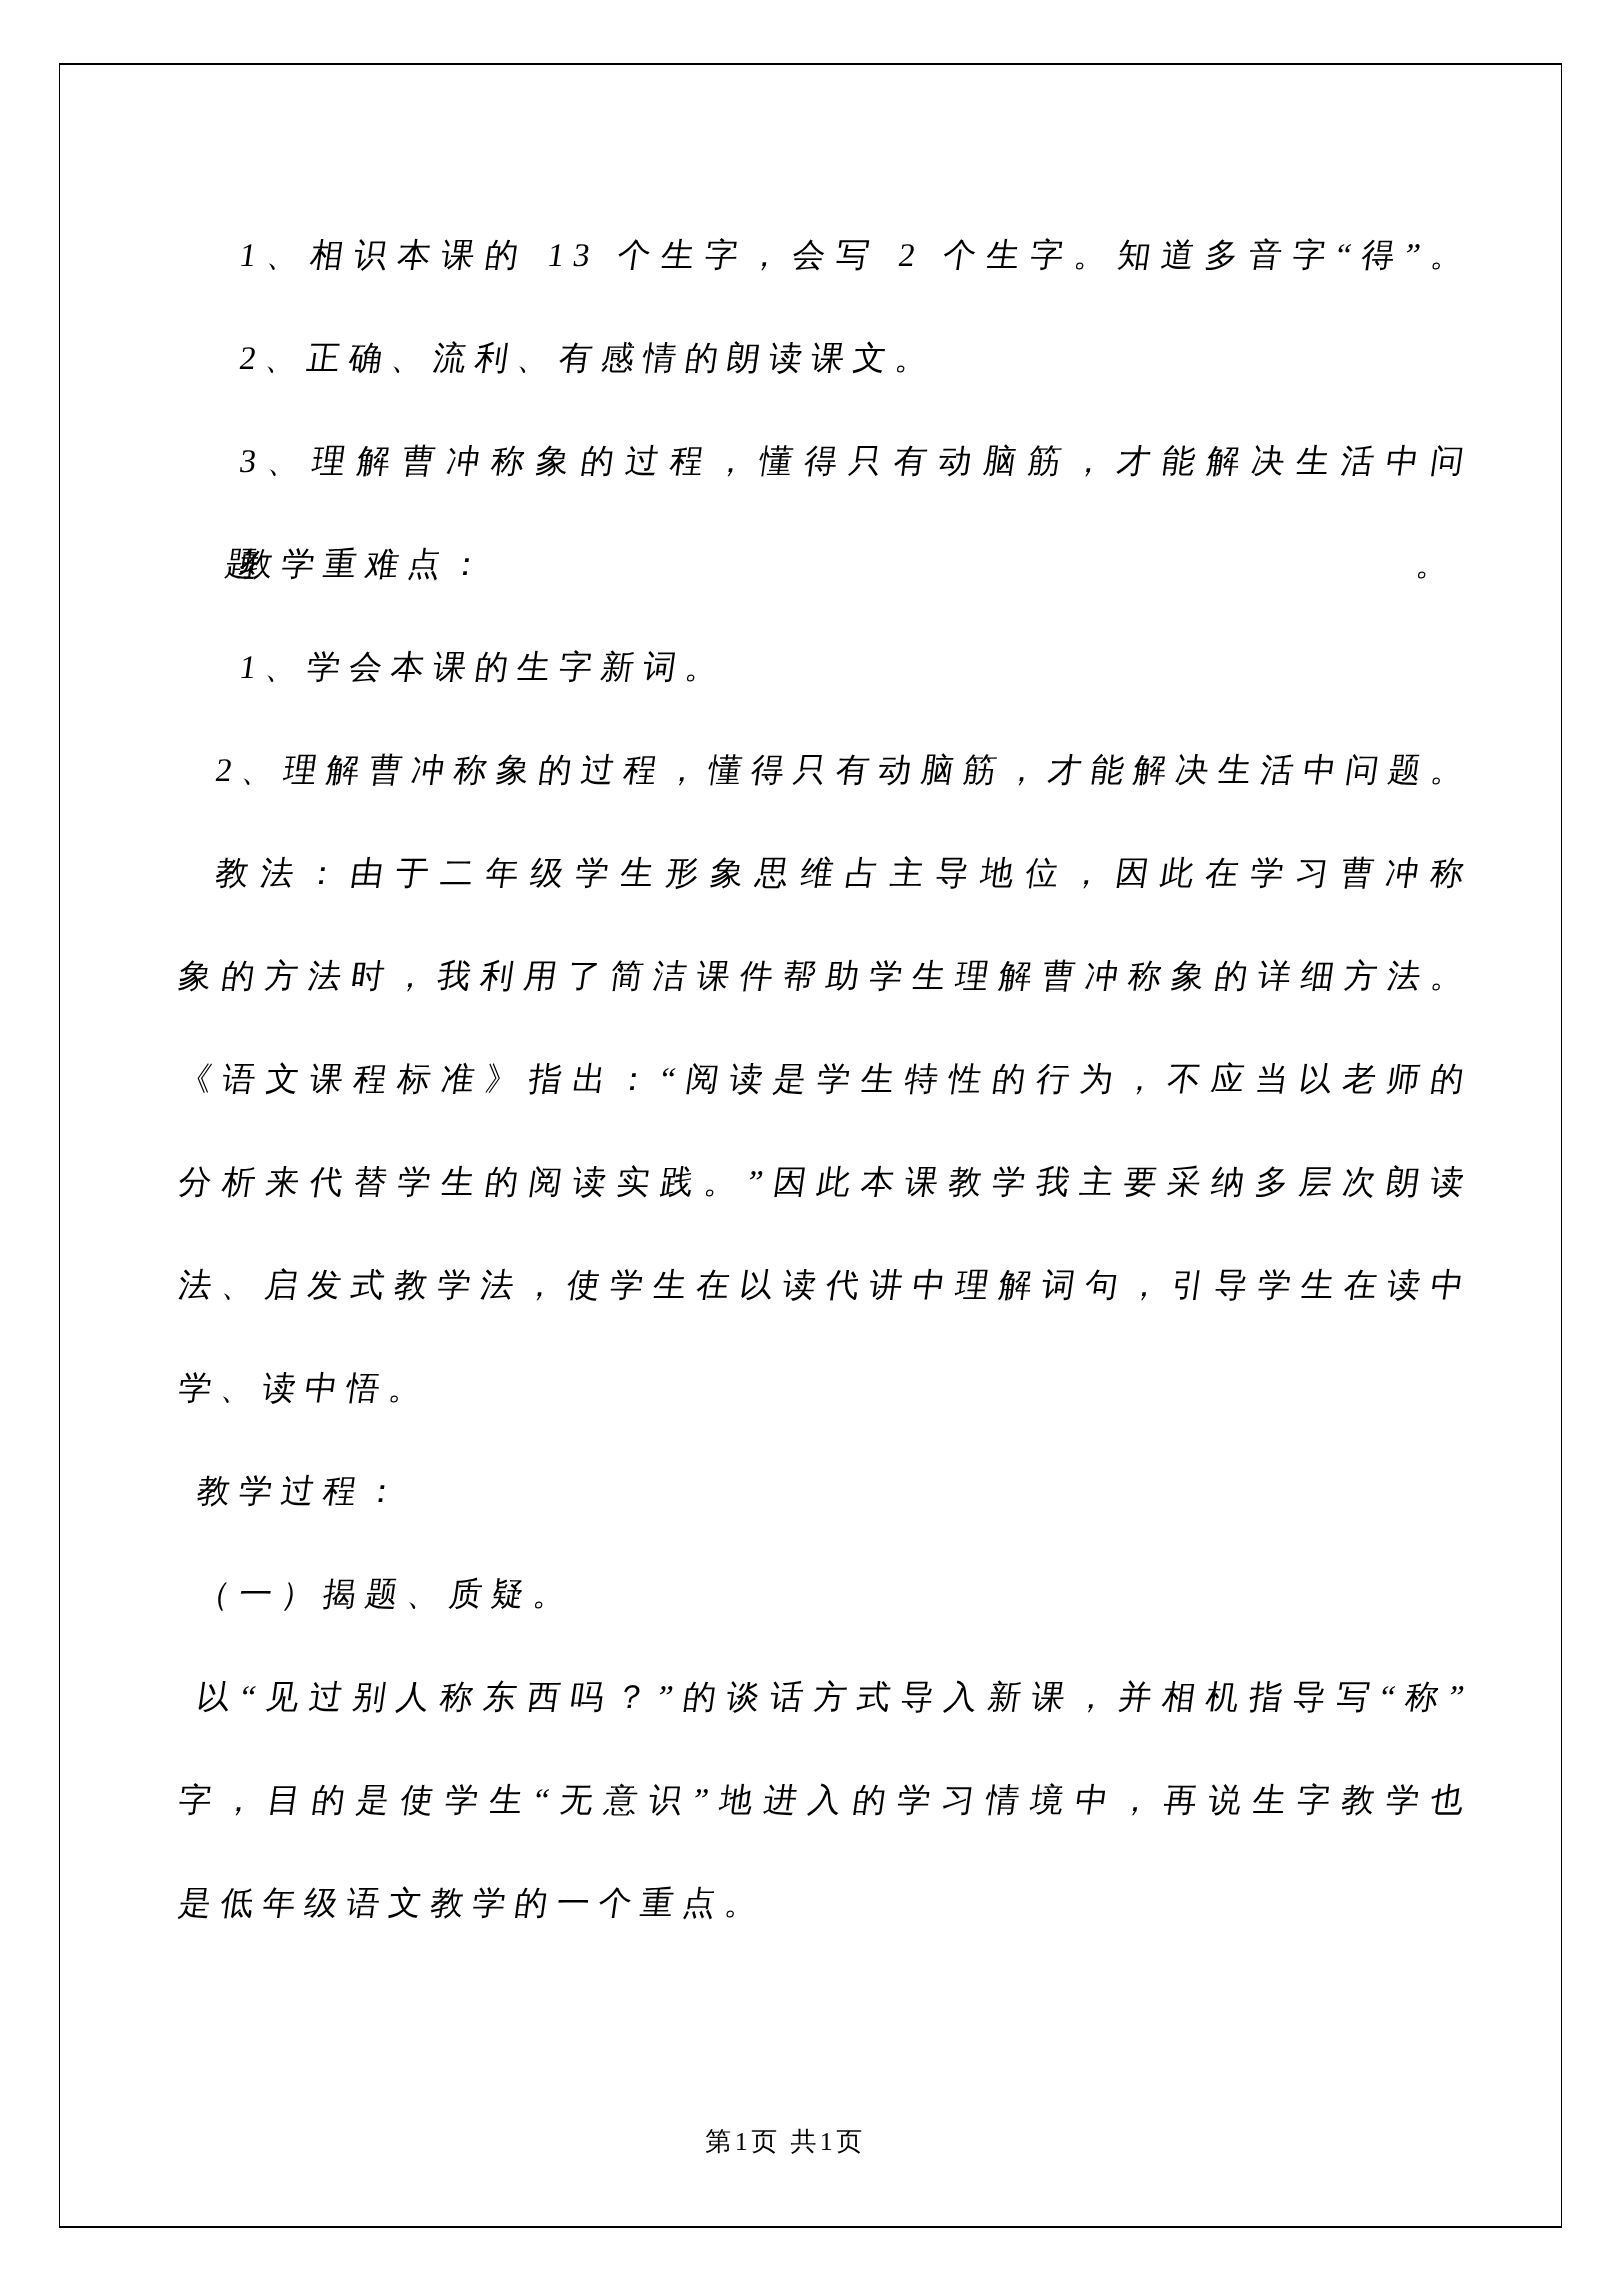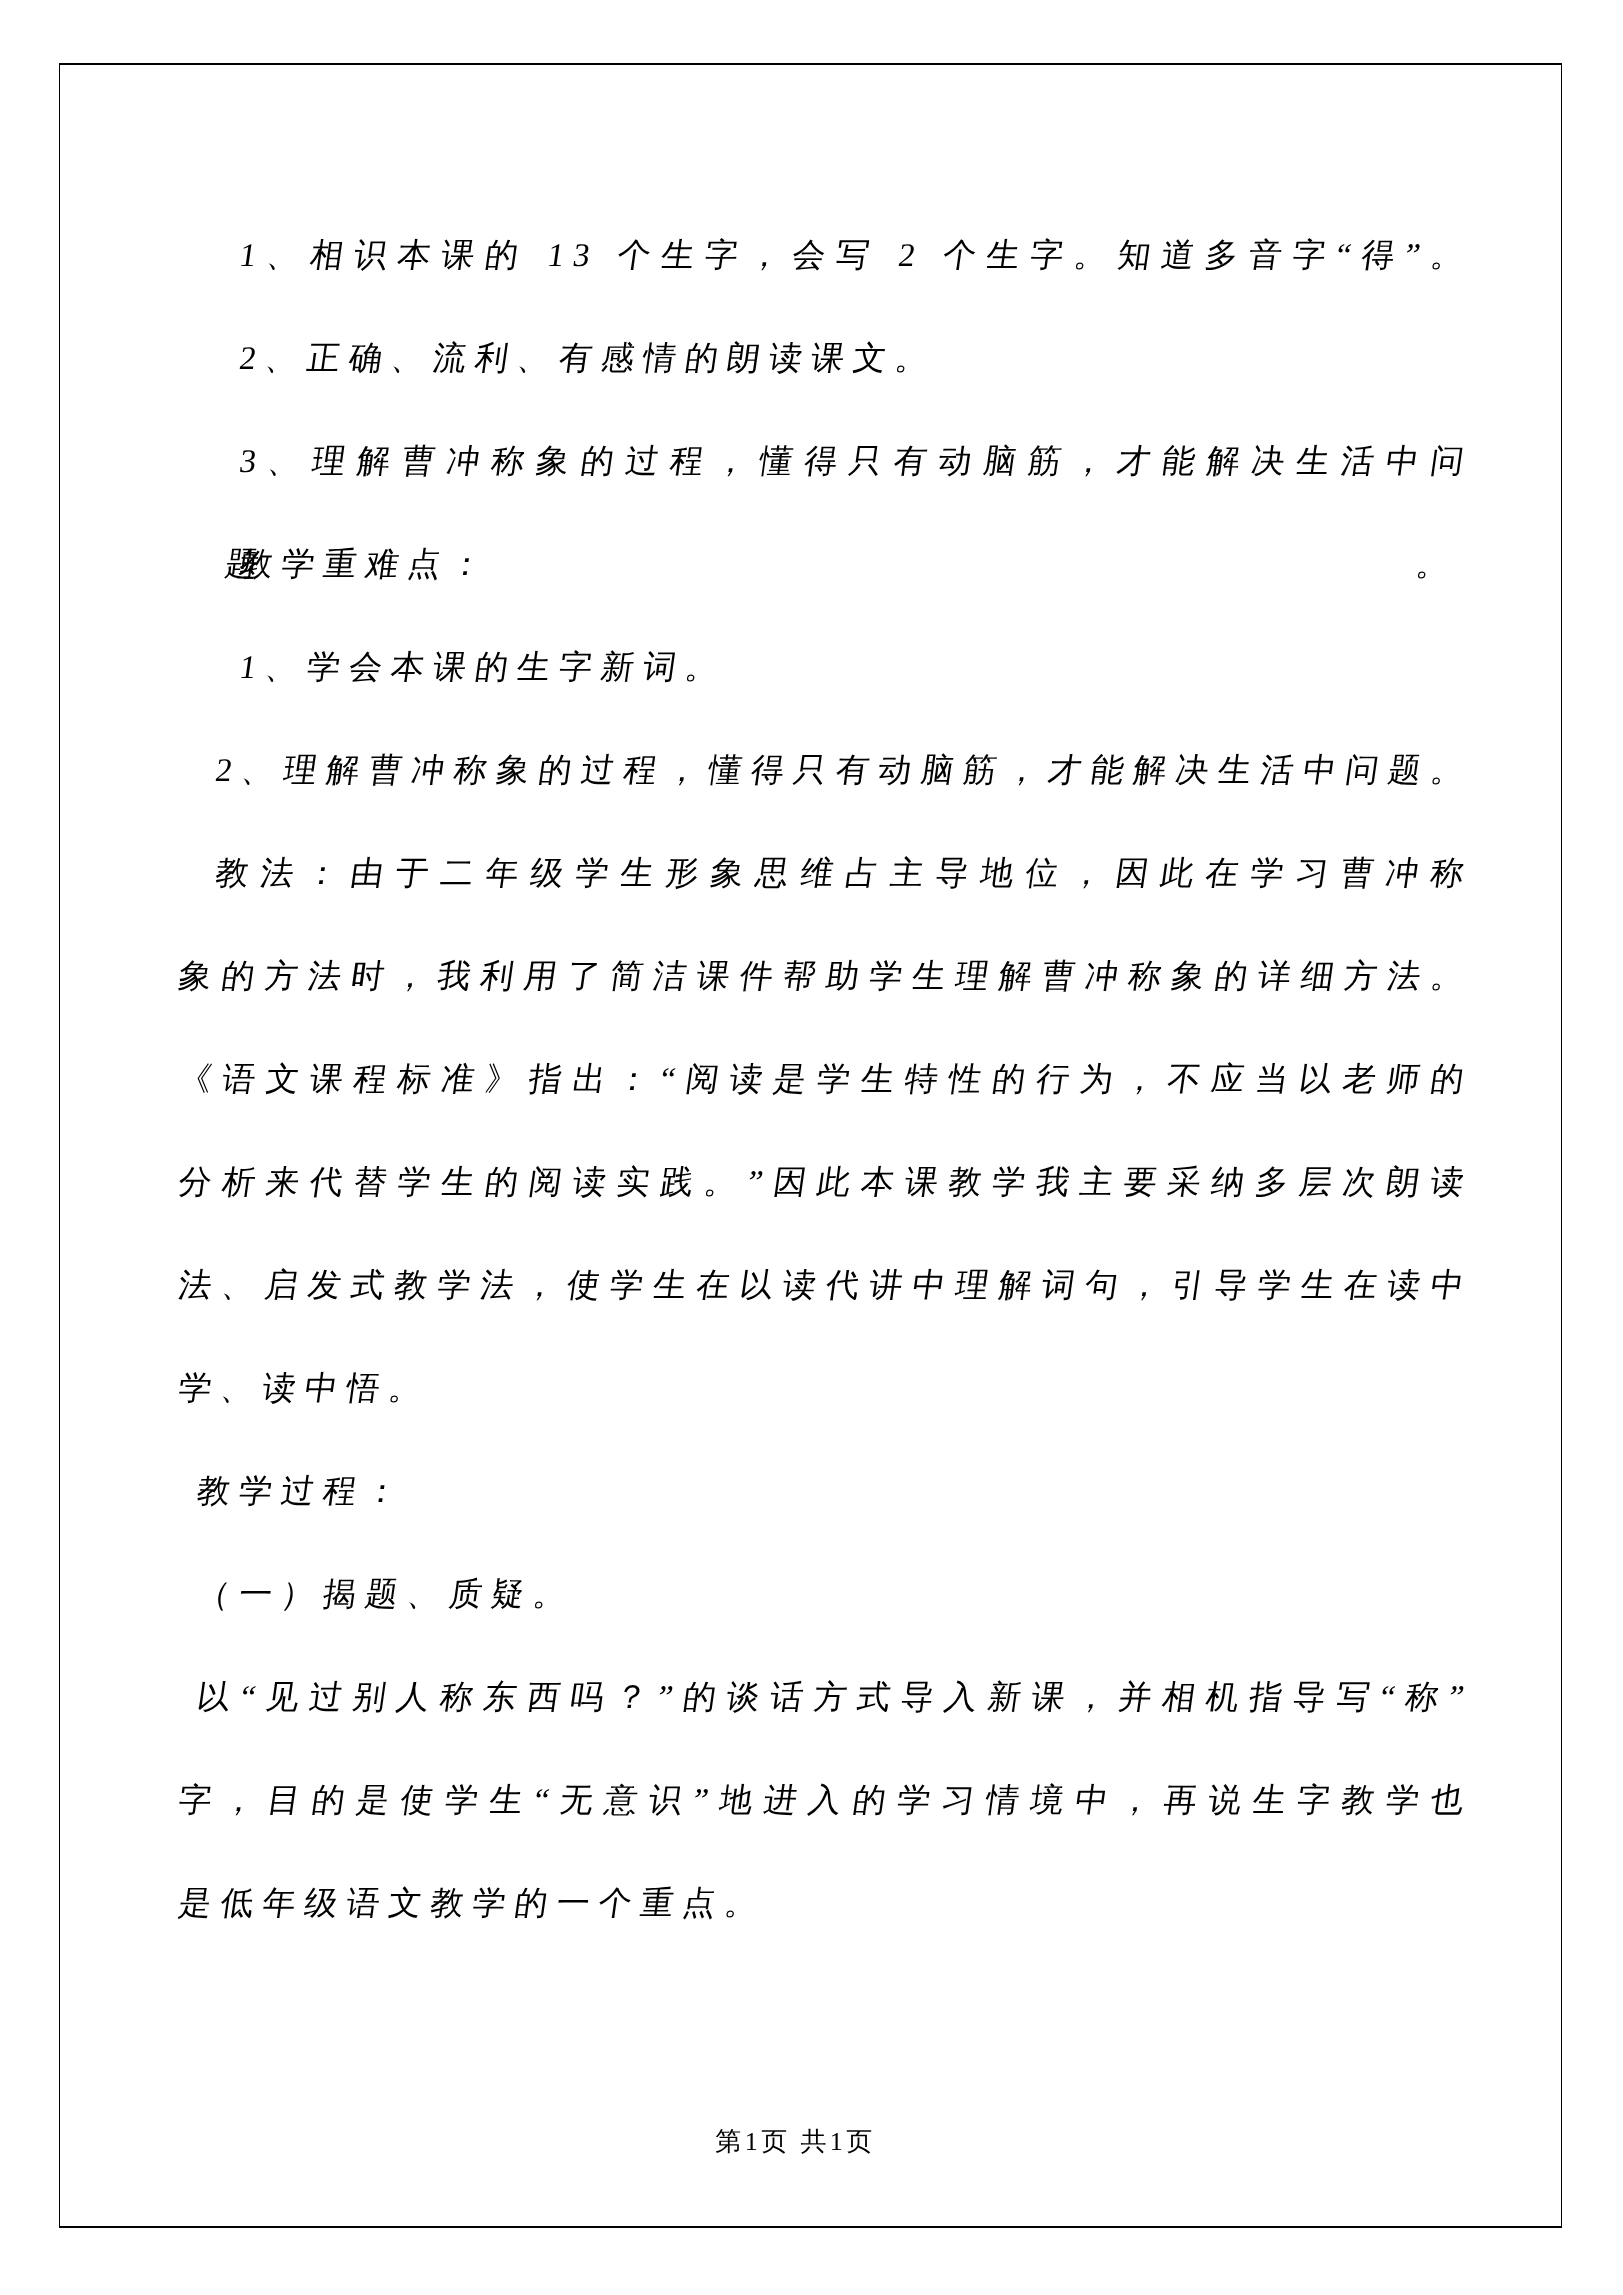--- a/index.html
+++ b/index.html
@@ -49,21 +49,21 @@
   .just {
     white-space: normal;
     text-align: justify;
     text-align-last: justify;
   }
   .ind-2  { padding-left: 61px; }
   .ind-1  { padding-left: 37px;  }
   .ind-05 { padding-left: 18.5px;  }
   .footer {
     position: absolute;
-    left: 16px;
+    left: 6px;
     top: 2124px;
     width: 1559px;
     text-align: center;
     font-size: 26px;
     letter-spacing: 3.4px;
     color: #000;
   }
 </style>
 </head>
 <body>

